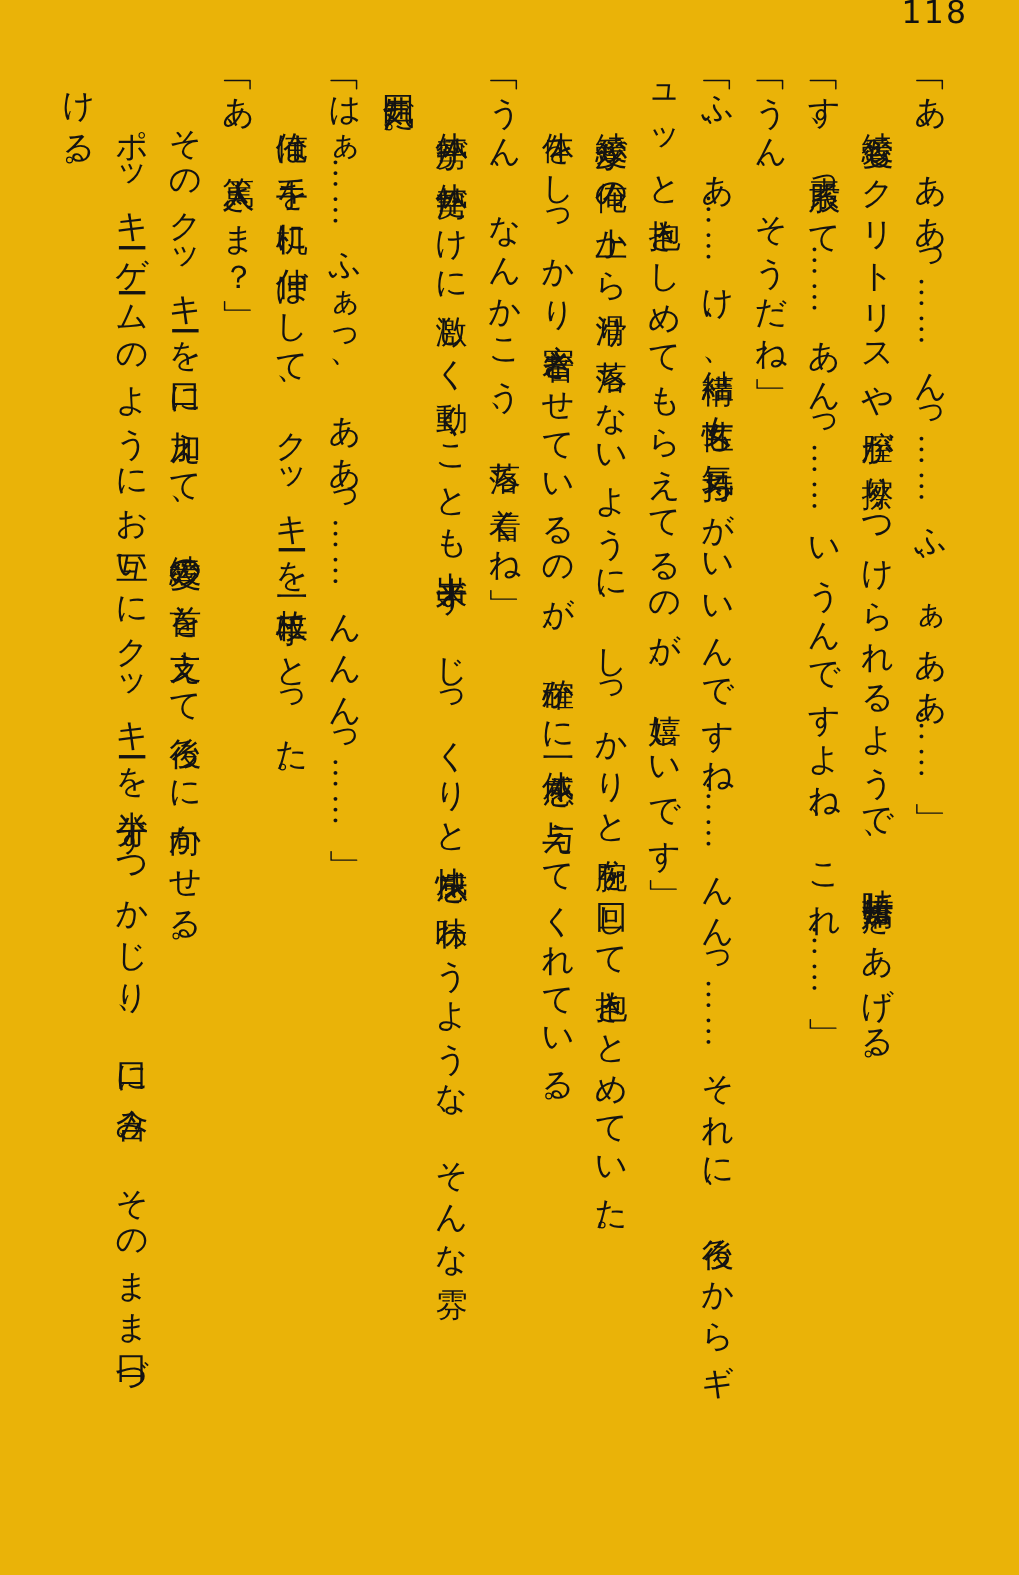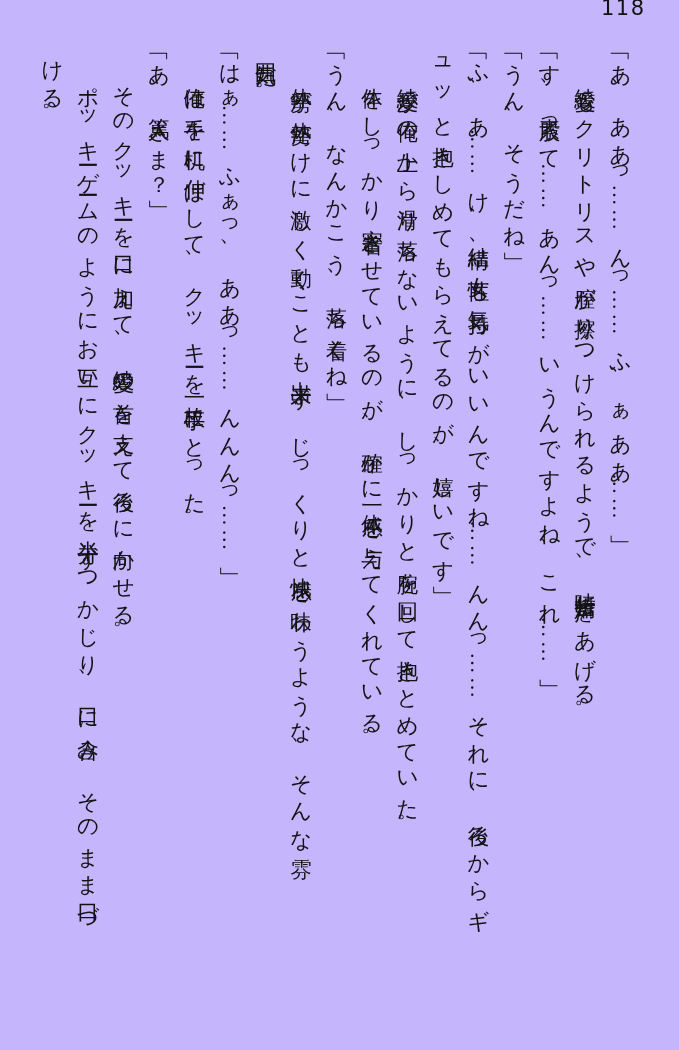--- a/index.html
+++ b/index.html
@@ -41,21 +41,21 @@
   .text-line {
     white-space: nowrap;
   }
   .text-line.indent {
     text-indent: 24.5px;
   }
 </style>
 </head>
 <body>
 
-<div class="page" style="background: #c4b5fd; color: rgb(19, 19, 19); text-decoration: underline;">
+<div class="page" style="background: #eab308; color: rgb(19, 19, 19); text-decoration: underline;">
   <div class="page-number">118</div>
   <div class="text-area">
       <div class="text-line">「あ、ああっ……んっ……ふ、ぁああ……」</div>
       <div class="text-line indent">綾愛もクリトリスや膣が擦りつけられるようで、時折嬌声をあげる。</div>
       <div class="text-line">「す、素股って……あんっ……いうんですよね、これ……」</div>
       <div class="text-line">「うん、そうだね」</div>
       <div class="text-line">「ふ、あ……け、結構、女性も気持ちがいいんですね……んんっ……それに、後ろからギ</div>
       <div class="text-line">ュッと抱きしめてもらえてるのが、嬉しいです」</div>
       <div class="text-line indent">綾愛が俺の上から滑り落ちないように、しっかりと腕を回して抱きとめていた。</div>
       <div class="text-line indent">体をしっかり密着させているのが、確かに一体感を与えてくれている。</div>

